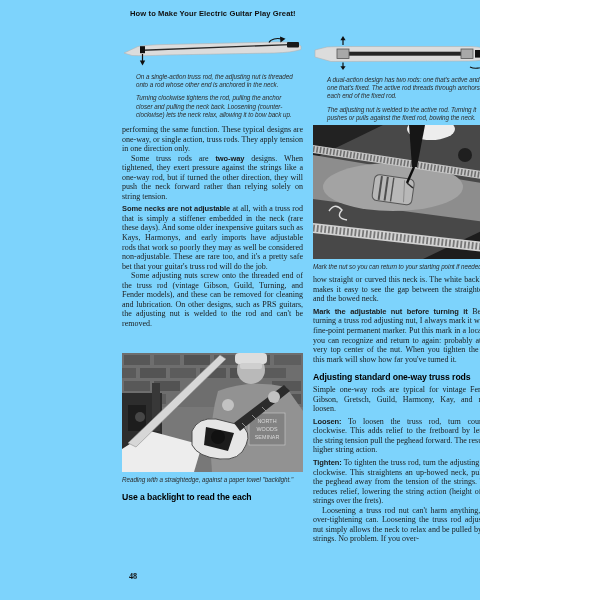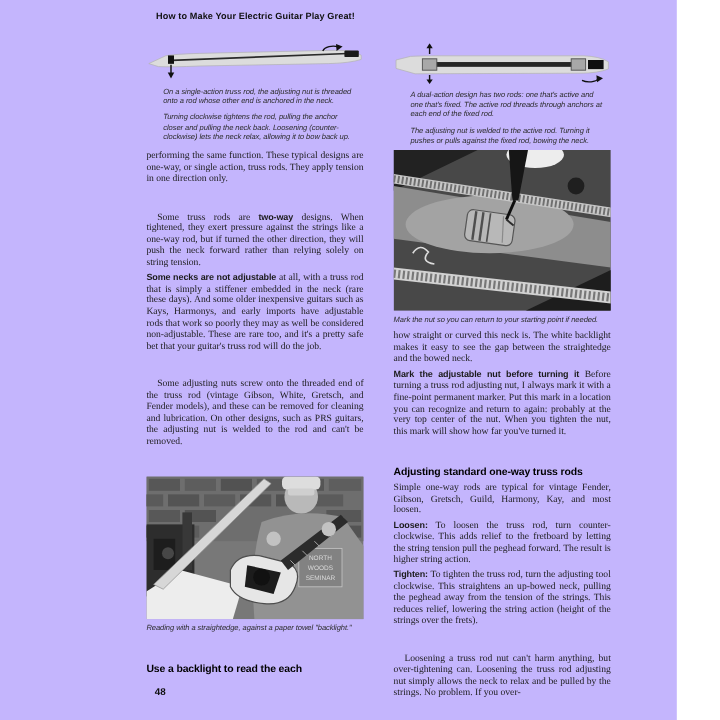--- a/index.html
+++ b/index.html
@@ -1,55 +1,55 @@
 <!DOCTYPE html>
 <html><head>
 <meta charset="utf-8">
 <style>
   html,body { margin:0; padding:0; background:#ffffff; }
   .page {
-    position:relative; width:564px; height:600px; background:#c4b5fd;
+    position:relative; width:480px; height:600px; background:#7dd3fc;
     font-family:"Liberation Serif", serif; color:#1b1b1b; overflow:hidden;
   }
   .running-head {
     position:absolute; left:130px; top:9px;
     font-family:"Liberation Sans", sans-serif; font-weight:bold;
     font-size:7.6px; color:#101010; letter-spacing:0.1px;
   }
-  .columns { position:absolute; left:122px; top:36px; width:384px; display:flex; gap:25px; }
+  .columns { position:absolute; left:122px; top:36px; width:384px; display:flex; gap:10px; }
   .col { width:181px; }
 
   figure { margin:0; }
   .figure svg { display:block; }
   .diag-captions { margin:6px 0 0 14px; width:163px; }
   .caption {
     font-family:"Liberation Sans", sans-serif; font-style:italic;
     font-size:6.3px; line-height:8.2px; color:#2b2b2b; letter-spacing:-0.05px;
   }
   .caption + .caption { margin-top:5px; }
   .photo-cap { margin-top:4px; }
 
   .body-text { font-size:8px; line-height:9.55px; text-align:justify; margin-top:6px; }
   .body-text p { margin:0; }
-  p.indent { text-indent:9px;margin-top:22px; }
+  p.indent { text-indent:9px; }
   p.gap { margin-top:3px; }
   .runin {
     font-family:"Liberation Sans", sans-serif; font-weight:bold;
     font-size:7.5px; letter-spacing:-0.1px;
   }
   .h2 {
     font-family:"Liberation Sans", sans-serif; font-weight:bold;
-    font-size:8.7px; color:#000; margin:24px 0 3px; text-align:left; letter-spacing:-0.1px;
+    font-size:8.7px; color:#000; margin:8px 0 3px; text-align:left; letter-spacing:-0.1px;
   }
   .photo-fig-left { margin-top:24px; }
   .photo-fig-right { margin-top:3px; }
   .after-photo-text { margin-top:4px; }
   .pagenum {
     position:absolute; left:129px; top:572px;
-    font-family:Liberation Sans, sans-serif; font-weight:bold; font-size:8.2px; color:#111;
+    font-family:Liberation Serif, serif; font-weight:bold; font-size:8.2px; color:#111;
   }
   .svgtext { font-family:"Liberation Sans", sans-serif; }
 </style>
 </head>
 <body>
 
 <div class="page">
 
   <div class="running-head">How to Make Your Electric Guitar Play Great!</div>
 
@@ -75,21 +75,21 @@
         <figcaption class="diag-captions">
           <div class="caption">On a single-action truss rod, the adjusting nut is threaded onto a rod whose other end is anchored in the neck.</div>
           <div class="caption">Turning clockwise tightens the rod, pulling the anchor closer and pulling the neck back. Loosening (counter-clockwise) lets the neck relax, allowing it to bow back up.</div>
         </figcaption>
       </figure>
 
       <div class="body-text">
         <p><span>performing the same function. These typical designs are one-way, or single action, truss rods. They apply tension in one direction only.</span></p>
         <p class="indent"><span>Some truss rods are </span><span class="runin">two-way</span><span> designs. When tightened, they exert pressure against the strings like a one-way rod, but if turned the other direction, they will push the neck forward rather than relying solely on string tension.</span></p>
         <p class="gap"><span class="runin">Some necks are not adjustable</span><span> at all, with a truss rod that is simply a stiffener embedded in the neck (rare these days). And some older inexpensive guitars such as Kays, Harmonys, and early imports have adjustable rods that work so poorly they may as well be considered non-adjustable. These are rare too, and it's a pretty safe bet that your guitar's truss rod will do the job.</span></p>
-        <p class="indent"><span>Some adjusting nuts screw onto the threaded end of the truss rod (vintage Gibson, White, Gretsch, and Fender models), and these can be removed for cleaning and lubrication. On other designs, such as PRS guitars, the adjusting nut is welded to the rod and can't be removed.</span></p>
+        <p class="indent"><span>Some adjusting nuts screw onto the threaded end of the truss rod (vintage Gibson, Guild, Turning, and Fender models), and these can be removed for cleaning and lubrication. On other designs, such as PRS guitars, the adjusting nut is welded to the rod and can't be removed.</span></p>
       </div>
 
       <figure class="figure photo-fig-left">
         <svg width="181" height="119" viewBox="0 0 181 119">
           <rect width="181" height="119" fill="#787878"></rect>
 
           <g>
             <rect x="0" y="0" width="181" height="54" fill="#6e6e6e"></rect>
             <rect x="2" y="2" width="26" height="10" fill="#575757"></rect>
               <rect x="32" y="2" width="26" height="10" fill="#5d5d5d"></rect>

